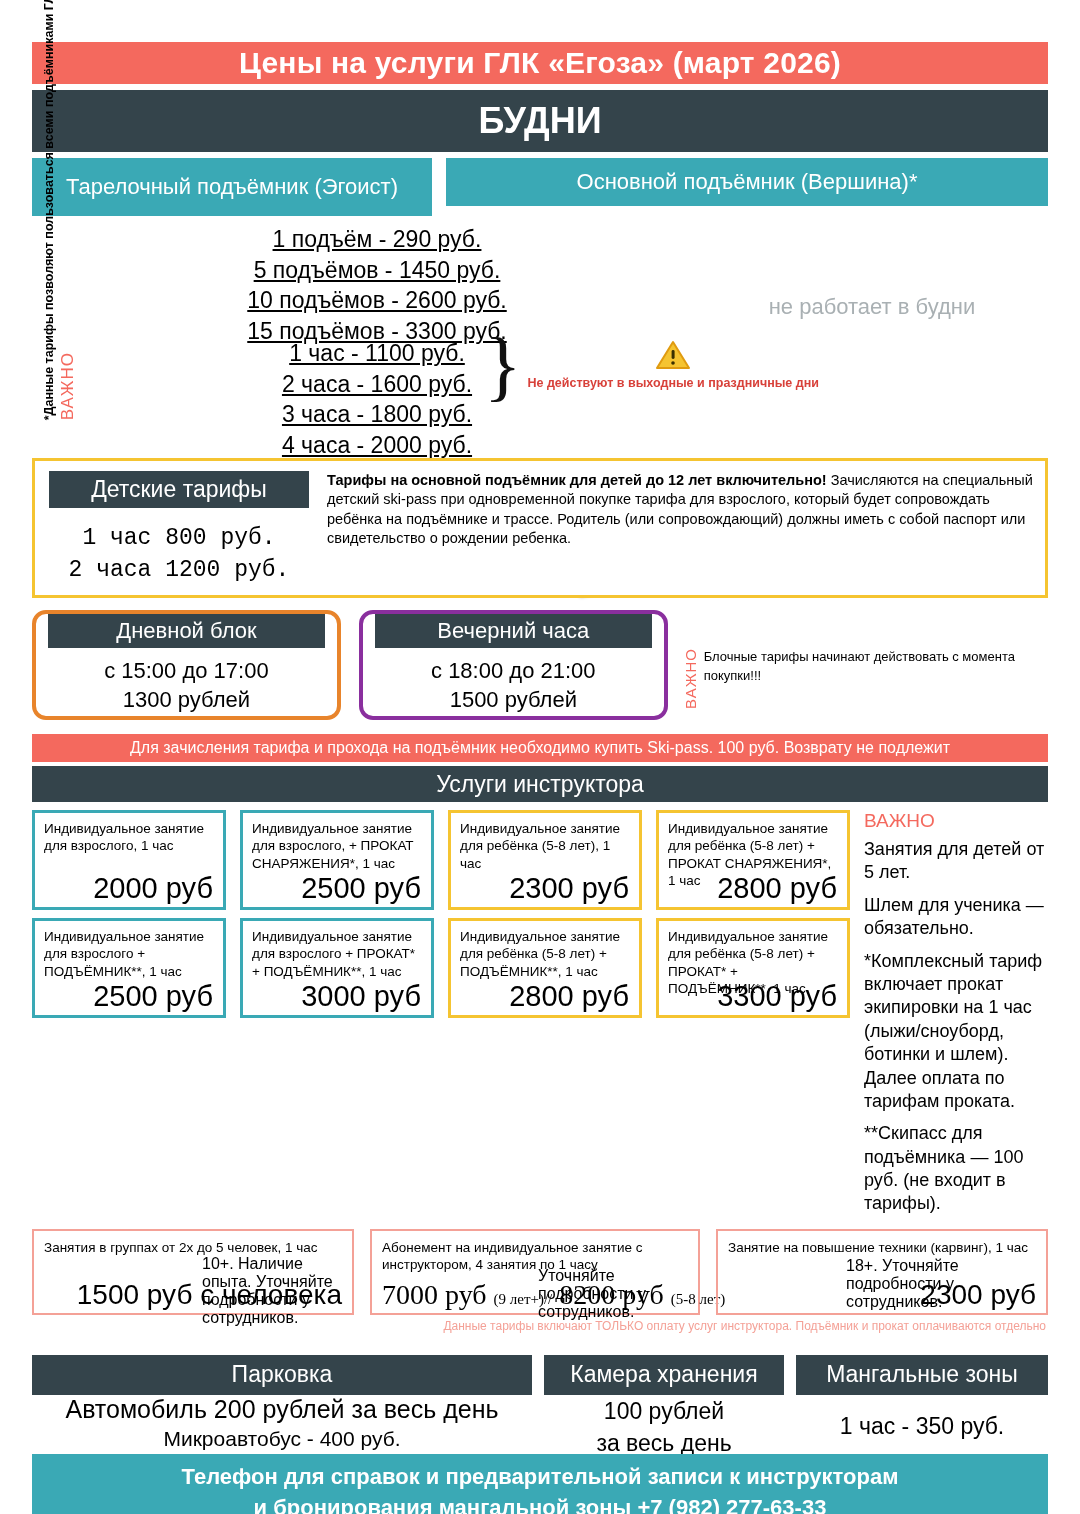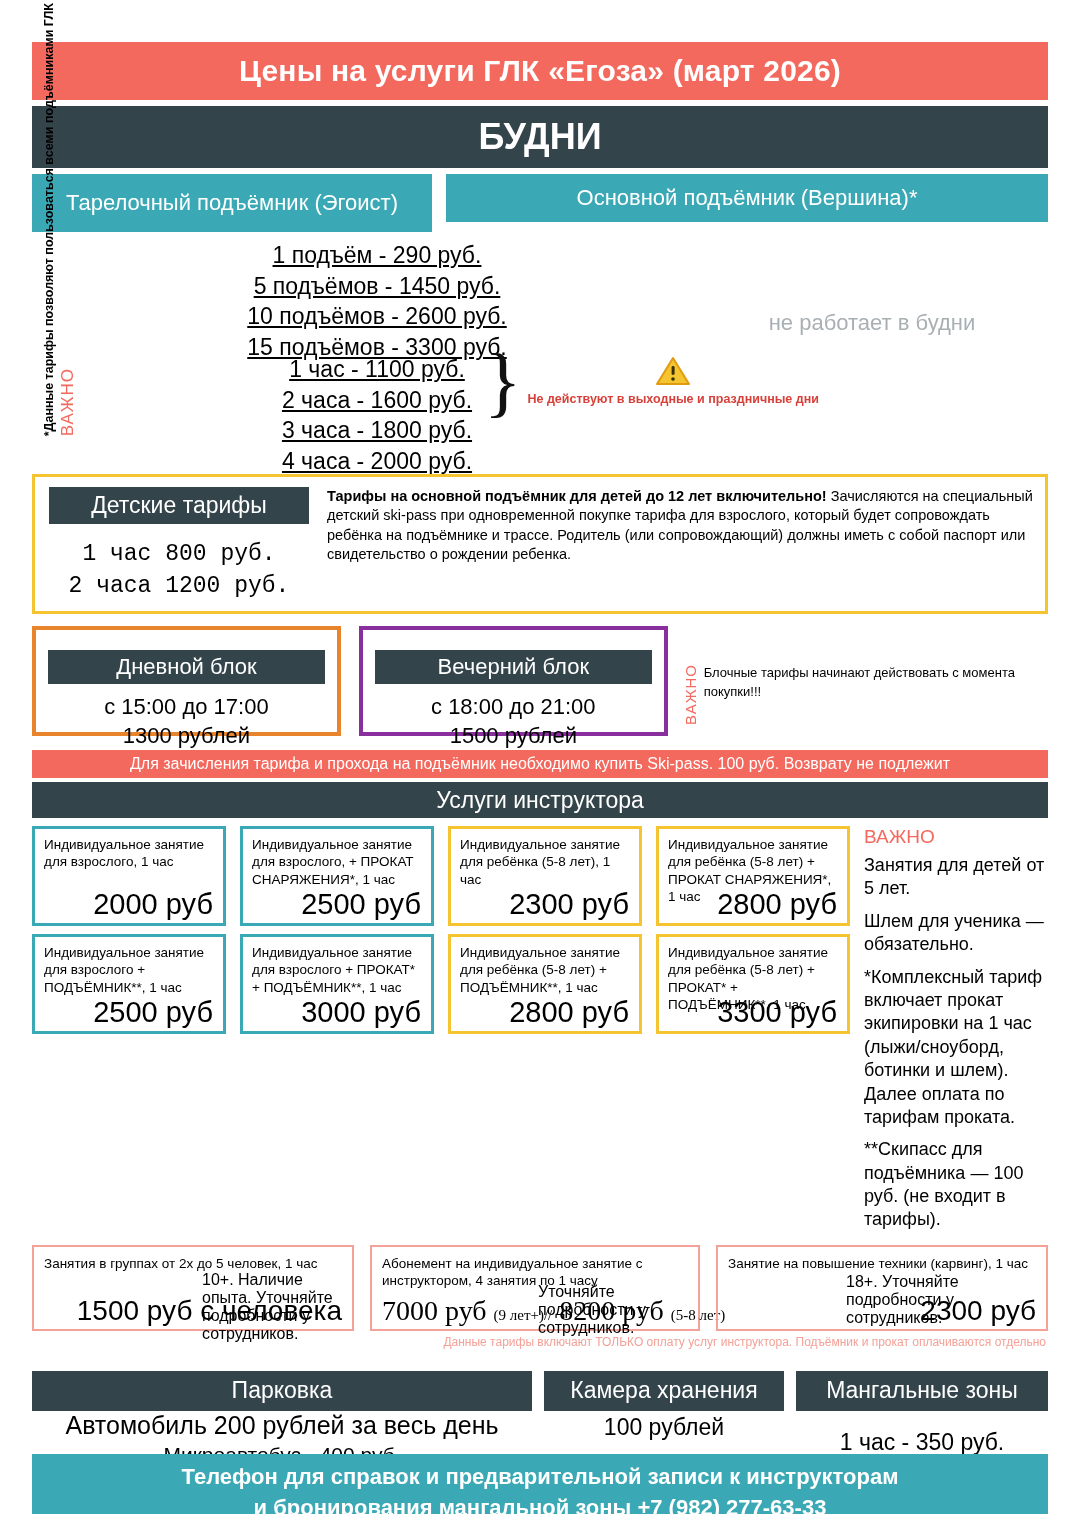--- a/index.html
+++ b/index.html
@@ -7,21 +7,21 @@
     width: 1080px; height: 1514px;
     background: #ffffff;
     font-family: "Liberation Sans", sans-serif;
     color: #000;
     overflow: hidden;
   }
   .page { position: relative; width: 1080px; height: 1514px; padding: 0 32px; }
 
   
   .title-bar {
-    margin-top: 42px; height: 58px;
+    margin-top: 42px; height: 42px;
     background: #f4695e; color: #fff;
     display: flex; align-items: center; justify-content: center;
     font-size: 30px; font-weight: bold; letter-spacing: 0.2px;
   }
   .section-bar {
     margin-top: 6px; height: 62px;
     background: #34444b; color: #fff;
     display: flex; align-items: center; justify-content: center;
     font-size: 36px; font-weight: bold;
   }
@@ -86,21 +86,21 @@
   .kids-badge {
     background: #34444b; color: #fff; font-size: 23px;
     padding: 5px 10px; display: inline-block; width: 100%; text-align:center;
   }
   .kids-prices { margin-top: 14px; font-size: 23px; line-height: 1.4; text-align:center;font-family:Liberation Mono, monospace; }
   .kids-right { flex: 1; margin-left: 18px; font-size: 14.5px; line-height: 1.33; }
   .kids-right b { font-size: 14.5px; }
 
   
   .blocks-row { margin-top: 12px; display: flex; align-items: flex-start; }
-  .block-card { width: 330px; height: 110px; padding: 20px 12px 6px; background:#fff; }
+  .block-card { width: 330px; height: 110px; padding: 0 12px 6px; background:#fff;border-radius:14px; }
   .block-card.day { border: 4px solid #e8842b; }
   .block-card.eve { border: 4px solid #8a2f9e; margin-left: 18px; }
   .block-badge { background:#34444b; color:#fff; font-size:22px; text-align:center; padding:4px 6px; }
   .block-lines { margin-top: 8px; text-align:center; font-size:22px; line-height:1.32; }
   .blocks-note { display:flex; margin-left: 14px; margin-top: 38px; }
   .blocks-note .vert-imp2 { color:#f4695e; font-size:15px; letter-spacing:1px; }
   .blocks-note .txt { margin-left: 5px; font-size:13px; line-height:1.45; }
 
   
   .skipass {
@@ -241,21 +241,21 @@
 
   <div class="blocks-row">
     <div class="block-card day">
       <div class="block-badge">Дневной блок</div>
       <div class="block-lines">
         <div>с 15:00 до 17:00</div>
         <div>1300 рублей</div>
       </div>
     </div>
     <div class="block-card eve">
-      <div class="block-badge">Вечерний блок</div>
+      <div class="block-badge">Вечерний часа</div>
       <div class="block-lines">
         <div>с 18:00 до 21:00</div>
         <div>1500 рублей</div>
       </div>
     </div>
     <div class="blocks-note">
       <span class="vert vert-imp2">ВАЖНО</span>
       <span class="txt">Блочные тарифы начинают действовать с момента покупки!!!</span>
     </div>
   </div>

